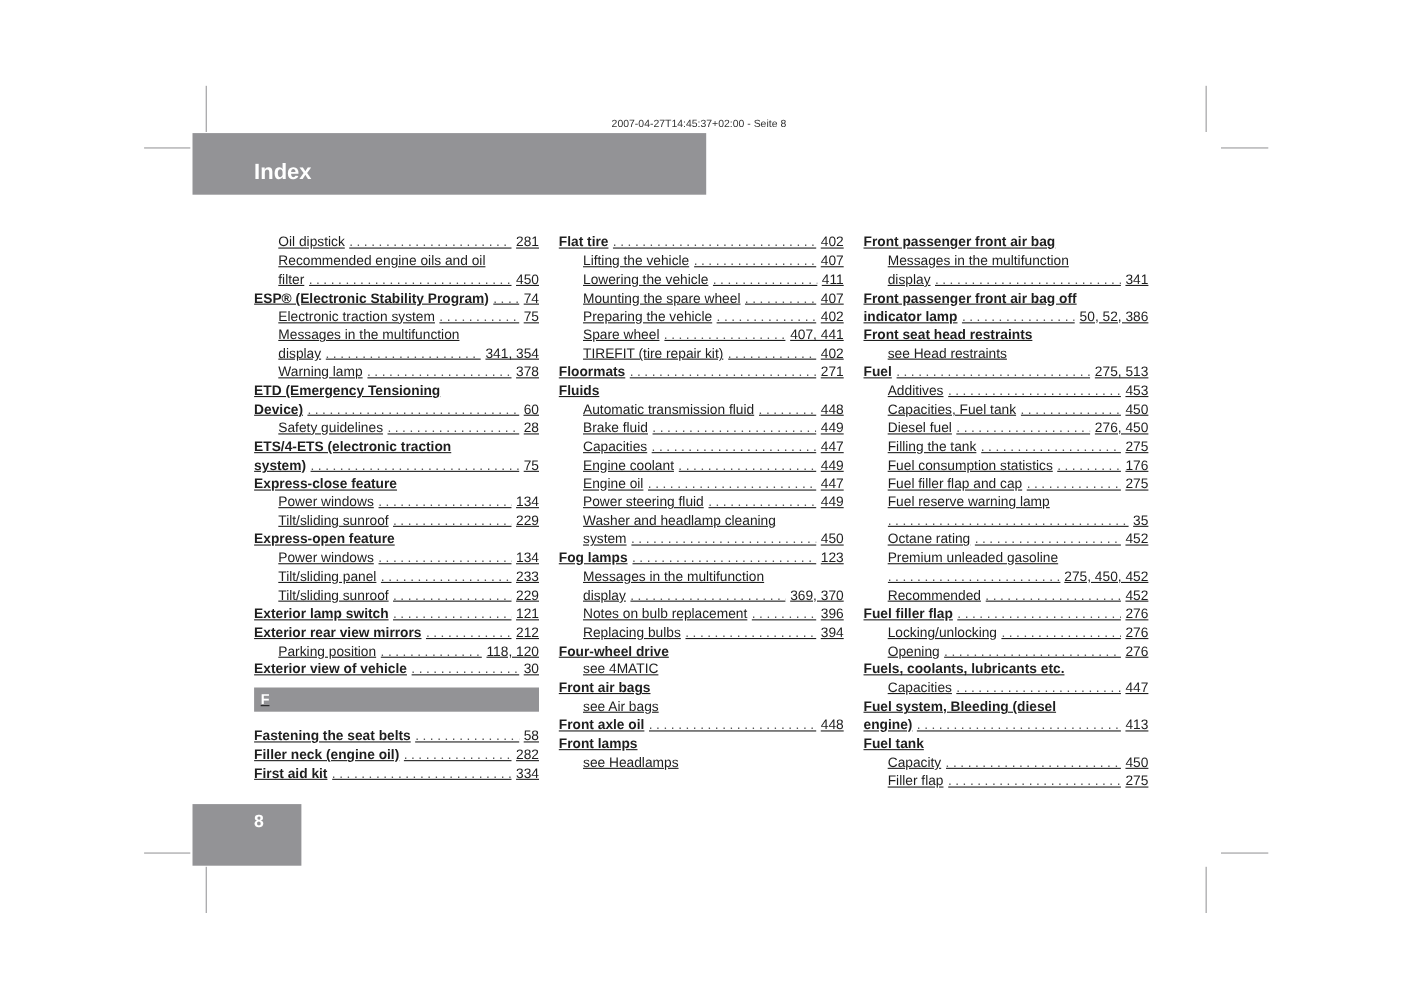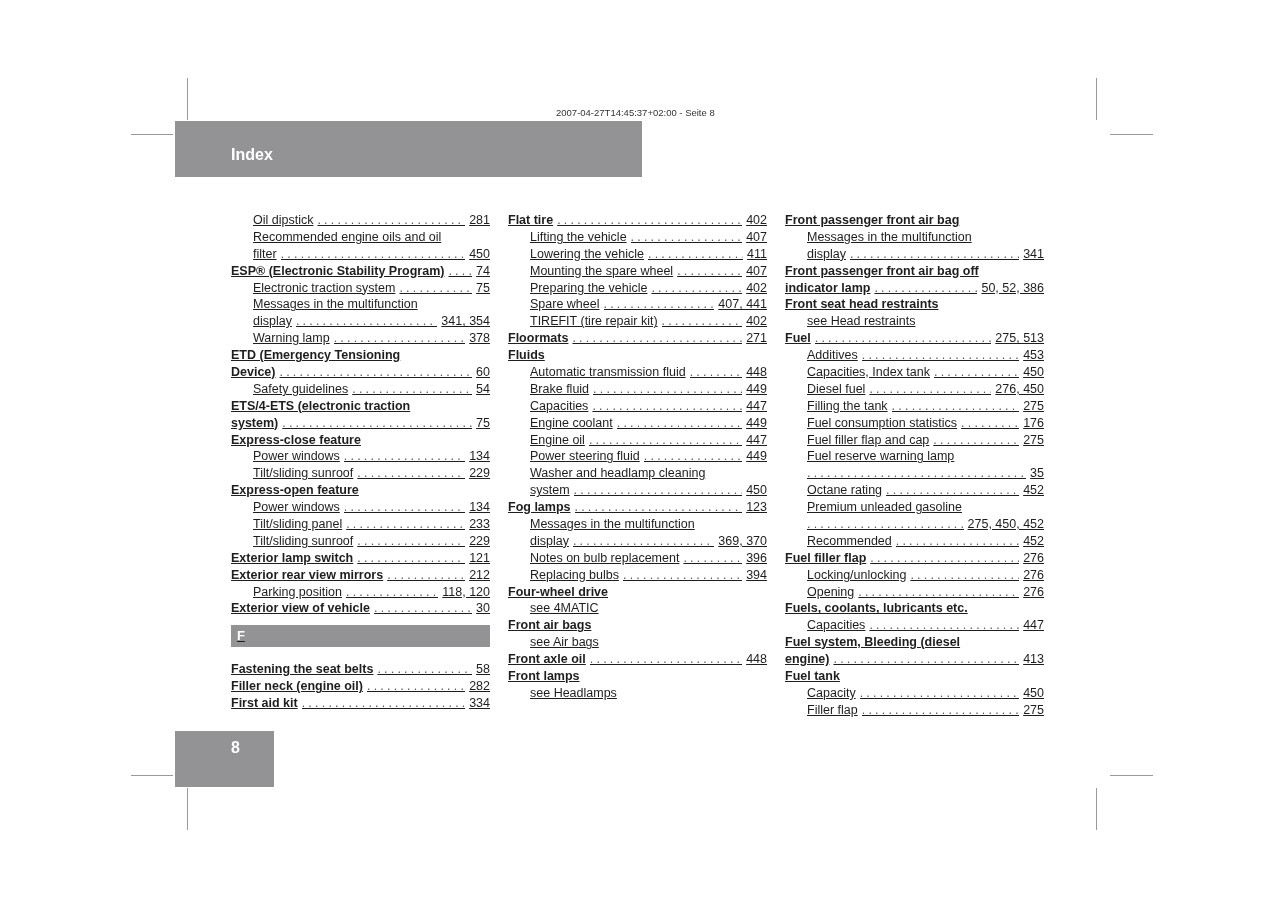--- a/index.html
+++ b/index.html
@@ -1,21 +1,21 @@
 <!DOCTYPE html>
 <html><head>
 <meta charset="utf-8">
 <style>
   html, body { margin: 0; padding: 0; background: #ffffff; }
   body { width: 1286px; height: 909px; position: relative; overflow: hidden;
          font-family: "Liberation Sans", sans-serif; color: #1e1e1e; }
   .crop { position: absolute; background: #9a9a9c; }
   .meta { position: absolute; font-size: 9.5px; color: #333; line-height: 14px; }
   .header-bar { position: absolute; left: 175px; top: 121px; width: 467px; height: 56px; background: #939396; }
-  .header-title { position: absolute; left: 56px; top: 25px; color: #fff; font-weight: bold; font-size: 16px; }
+  .header-title { position: absolute; left: 56px; top: 25px; color: #fff; font-weight: bold; font-size: 20px; }
   .page-box { position: absolute; left: 175px; top: 731px; width: 99px; height: 56px; background: #939396; }
   .page-num { position: absolute; left: 56px; top: 8px; color: #fff; font-weight: bold; font-size: 16px; }
   .col { position: absolute; top: 212px; width: 259px; font-size: 12.5px; line-height: 16.9px; text-decoration: underline; }
   .row { display: flex; align-items: baseline; white-space: nowrap; height: 16.9px; }
   .row.sub { padding-left: 22px; }
   .row.bold .txt { font-weight: bold; }
   .txt { flex: 0 0 auto; }
   .dots { flex: 1 1 auto; overflow: hidden; color: #555; margin: 0 4px; letter-spacing: 3.2px; }
   .dots::before { content: "................................................................................................"; }
   .pg { flex: 0 0 auto; text-align: right; }
@@ -85,21 +85,21 @@
       <span class="txt">ETD (Emergency Tensioning</span>
     </div>
     <div class="row bold">
       <span class="txt">Device)</span>
       <span class="dots"></span>
       <span class="pg">60</span>
     </div>
     <div class="row sub">
       <span class="txt">Safety guidelines</span>
       <span class="dots"></span>
-      <span class="pg">54</span>
+      <span class="pg">28</span>
     </div>
     <div class="row bold">
       <span class="txt">ETS/4-ETS (electronic traction</span>
     </div>
     <div class="row bold">
       <span class="txt">system)</span>
       <span class="dots"></span>
       <span class="pg">75</span>
     </div>
     <div class="row bold">
@@ -329,21 +329,21 @@
       <span class="txt">Fuel</span>
       <span class="dots"></span>
       <span class="pg">275, 513</span>
     </div>
     <div class="row sub">
       <span class="txt">Additives</span>
       <span class="dots"></span>
       <span class="pg">453</span>
     </div>
     <div class="row sub">
-      <span class="txt">Capacities, Index tank</span>
+      <span class="txt">Capacities, Fuel tank</span>
       <span class="dots"></span>
       <span class="pg">450</span>
     </div>
     <div class="row sub">
       <span class="txt">Diesel fuel</span>
       <span class="dots"></span>
       <span class="pg">276, 450</span>
     </div>
     <div class="row sub">
       <span class="txt">Filling the tank</span>

